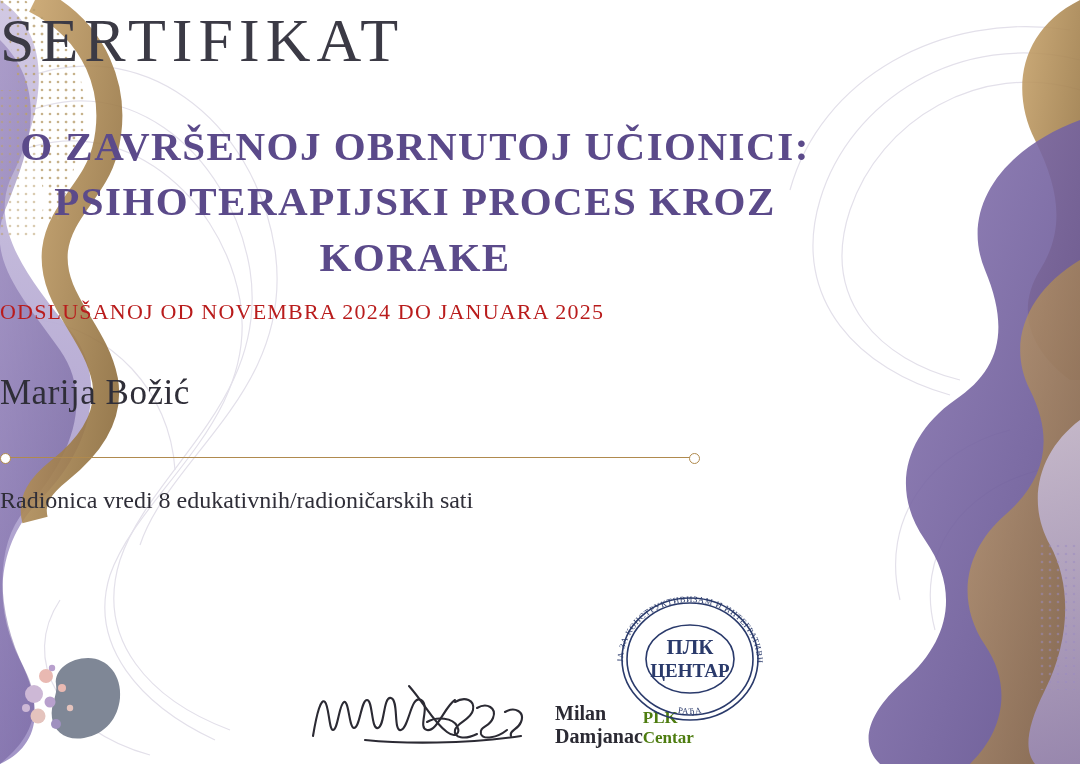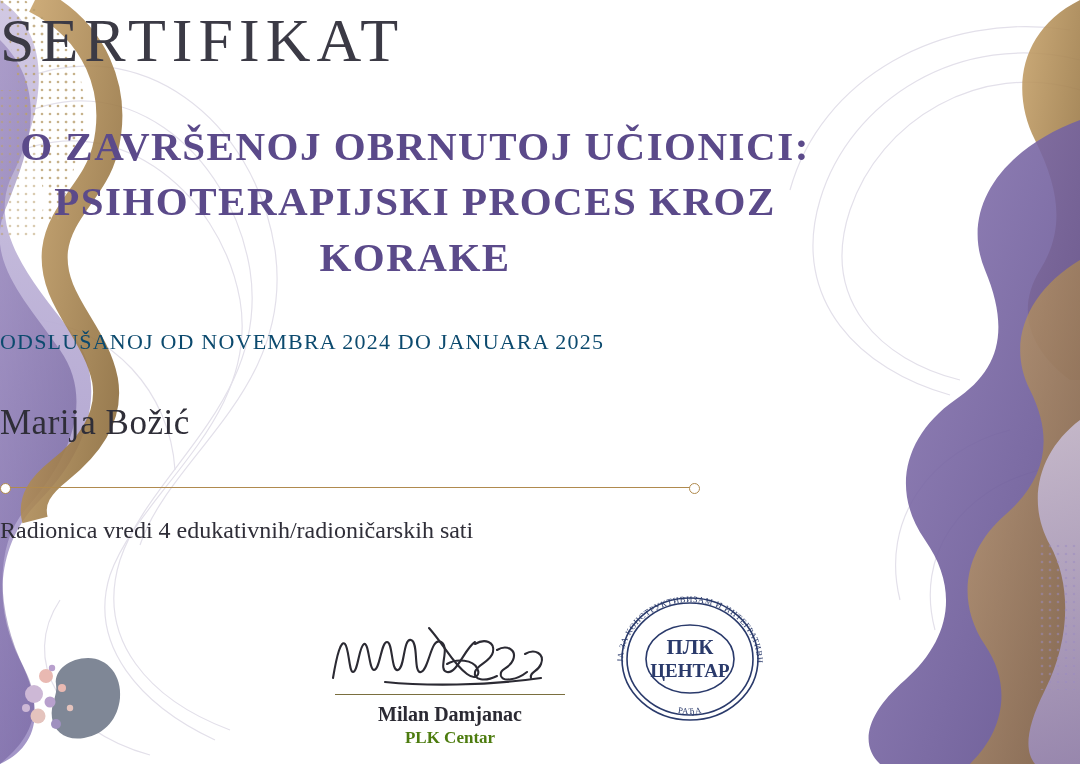--- a/index.html
+++ b/index.html
@@ -41,24 +41,24 @@
   .subtitle {
     margin-top: 38px;
     font-size: 41px;
     letter-spacing: 1.5px;
     color: #5b4a8a;
     line-height: 1.35;
     font-weight: bold;
     max-width: 830px;
   }
   .period {
-    margin-top: 36px;
+    margin-top: 6px;
     font-size: 22px;
     letter-spacing: 1.2px;
-    color: #0c4a6e;
+    color: #b91c1c;
   }
   .recipient {
     margin-top: 40px;
     font-size: 35px;
     color: #2f2e38;
     letter-spacing: 0.5px;
   }
   .divider {
     margin-top: 30px;
     width: 700px;
@@ -96,22 +96,22 @@
     bottom: 16px;
     width: 560px;
     display: flex;
     justify-content: center;
     align-items: flex-end;
     gap: 10px;
   }
   .sig-col {
     width: 290px;
     display: flex;
-    flex-direction: column;
-    align-items: center;
+    flex-direction: row;
+    align-items: flex-end;
   }
   .sig-mark {
     height: 70px;
     display: flex;
     align-items: flex-end;
     justify-content: center;
   }
   .sig-line {
     width: 230px;
     height: 1px;
@@ -205,21 +205,21 @@
     <div class="subtitle">O ZAVRŠENOJ OBRNUTOJ UČIONICI: PSIHOTERAPIJSKI PROCES KROZ KORAKE</div>
     <div class="period">ODSLUŠANOJ OD NOVEMBRA 2024 DO JANUARA 2025</div>
     <div class="recipient">Marija Božić</div>
 
     <div class="divider">
       <span class="dot left"></span>
       <span class="line"></span>
       <span class="dot right"></span>
     </div>
 
-    <div class="hours">Radionica vredi 4 edukativnih/radioničarskih sati</div>
+    <div class="hours">Radionica vredi 8 edukativnih/radioničarskih sati</div>
   </div>
 
   <div class="signature-block">
     <div class="sig-col">
       <div class="sig-mark">
         <svg width="250" height="70" viewBox="0 0 250 70">
           <g fill="none" stroke="#2b2a33" stroke-width="2.1" stroke-linecap="round">
             <path d="M8,58 C12,34 16,20 20,24 C24,28 24,52 28,52 C33,52 34,26 39,24 C44,22 44,50 49,50 C55,50 56,22 62,22 C68,22 66,52 73,50 C80,48 78,18 86,20 C94,22 88,54 96,52 C104,50 106,16 116,22 C126,28 112,50 122,52 C132,54 140,28 150,22"></path>
             <path d="M104,8 C120,26 128,44 142,54 C150,60 156,56 152,48 C148,40 132,38 122,44"></path>
             <path d="M150,24 C160,18 170,22 168,32 C166,42 152,44 150,52 C148,60 160,62 172,56"></path>

